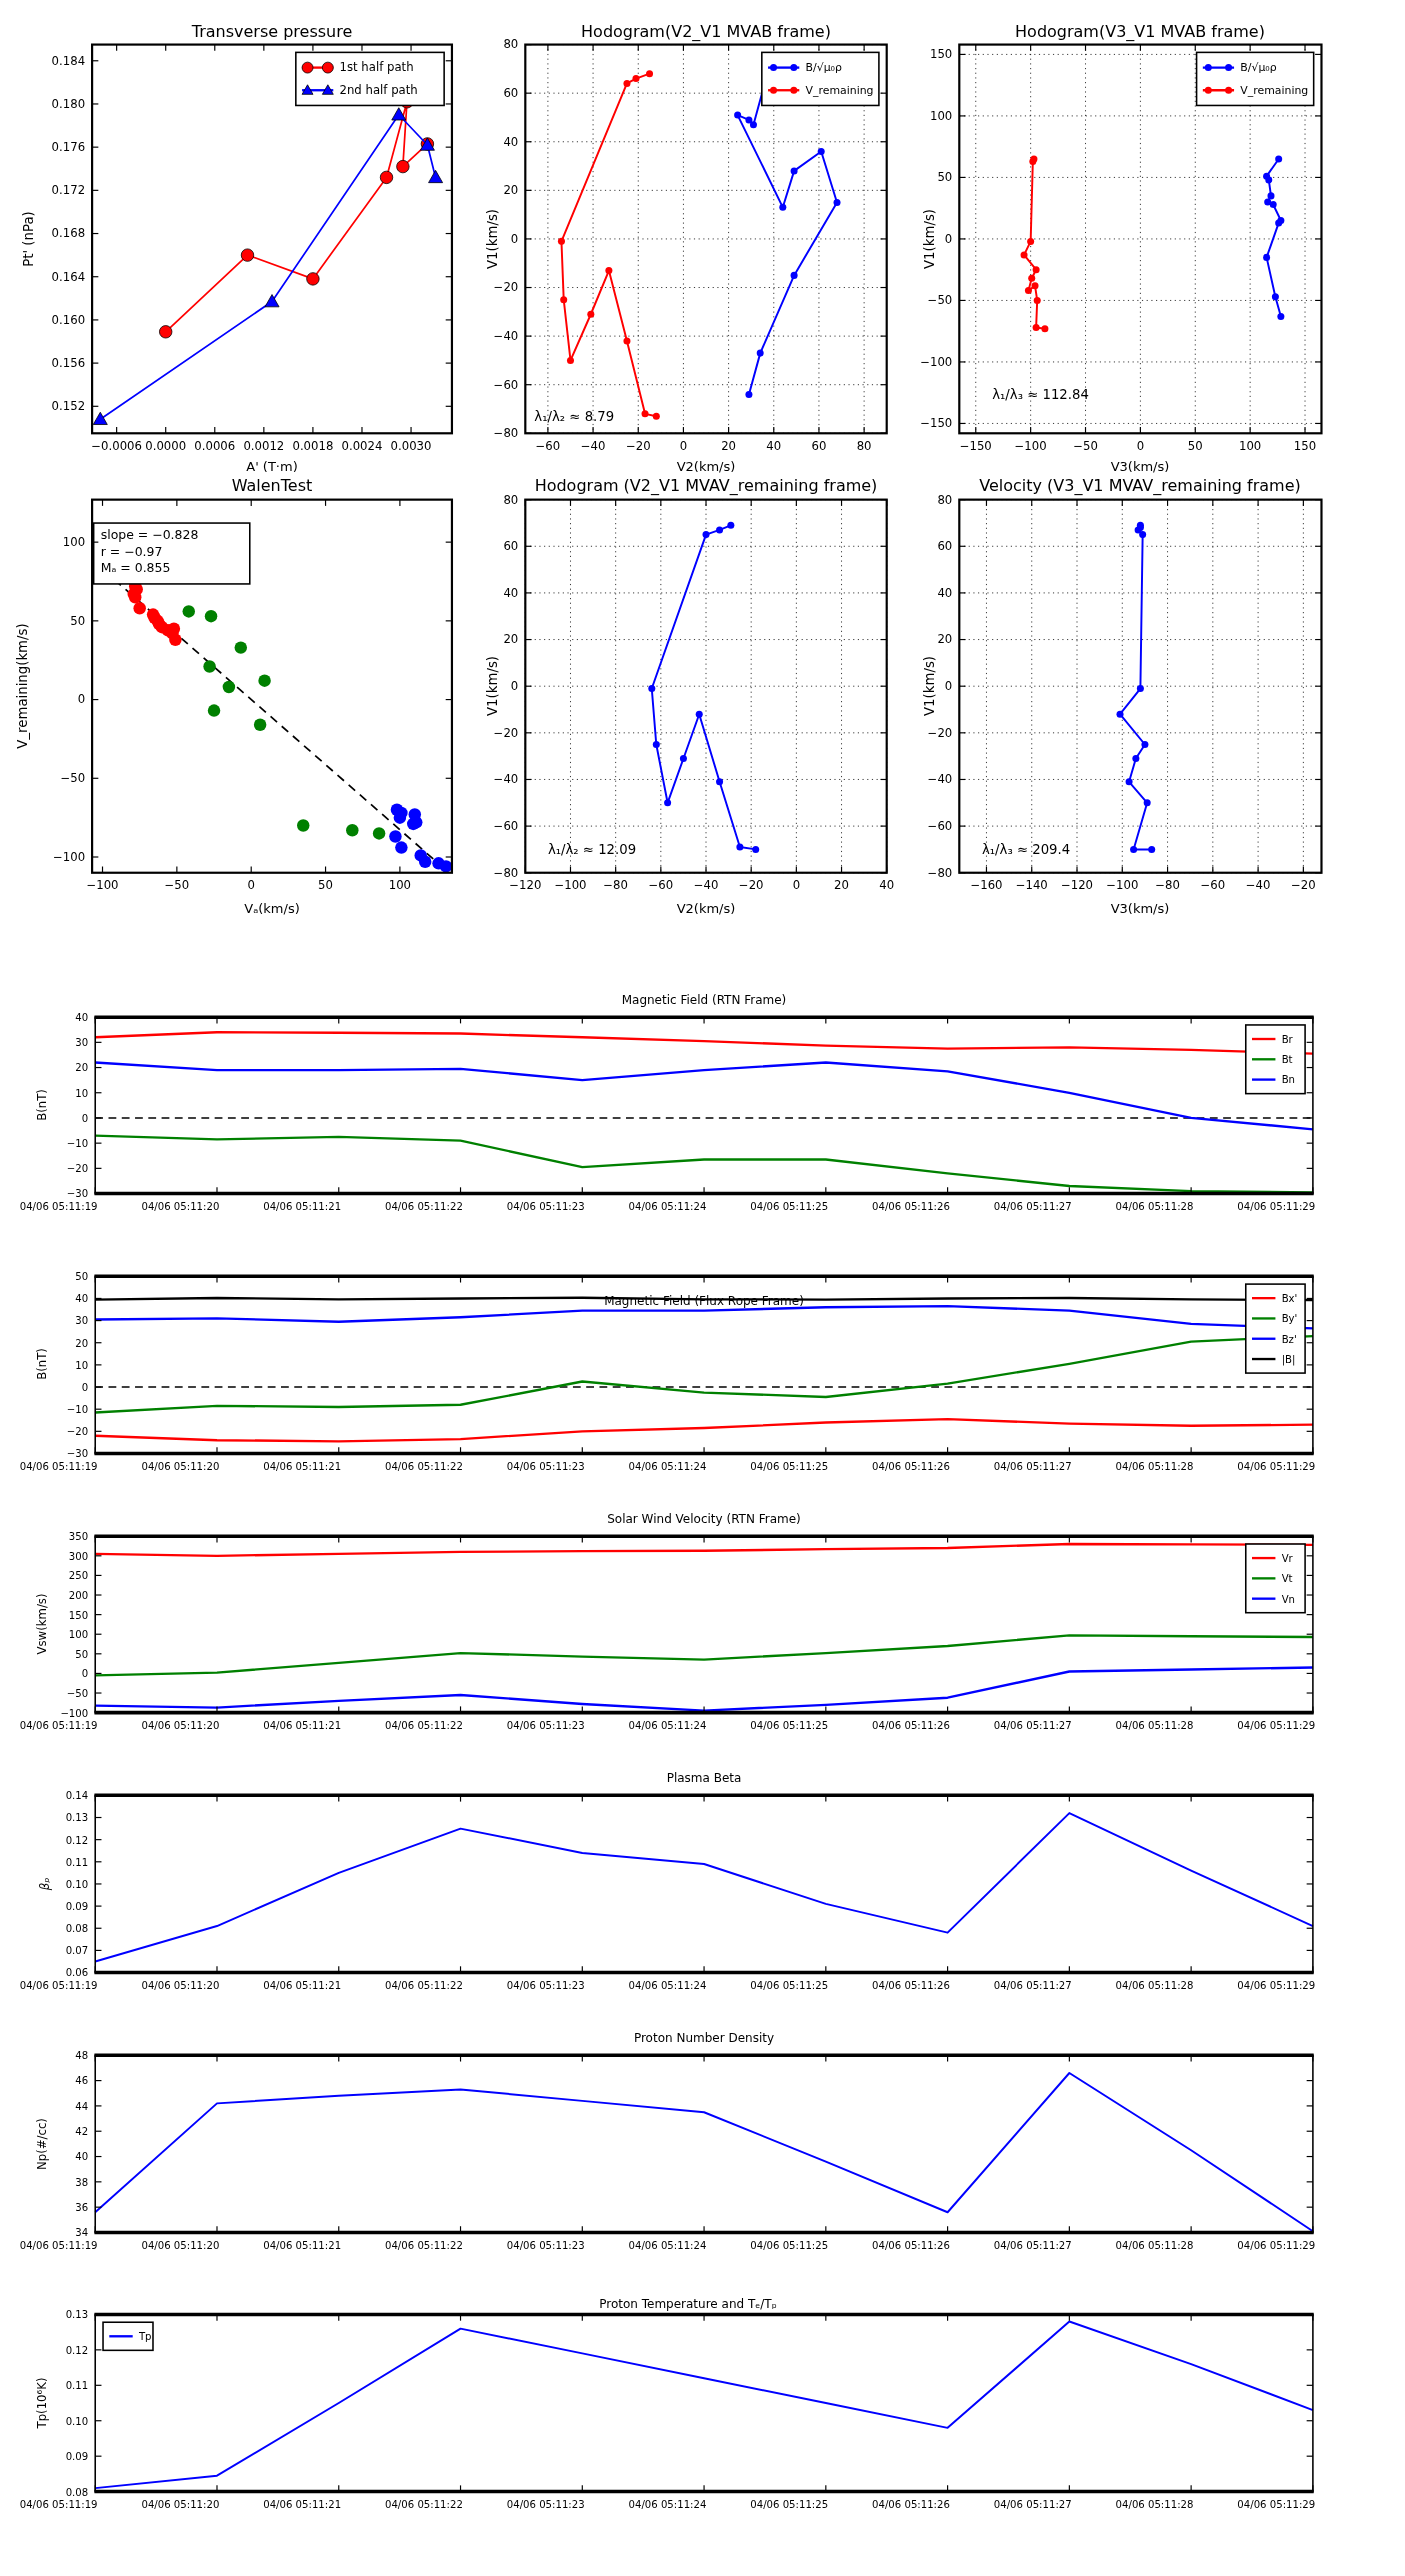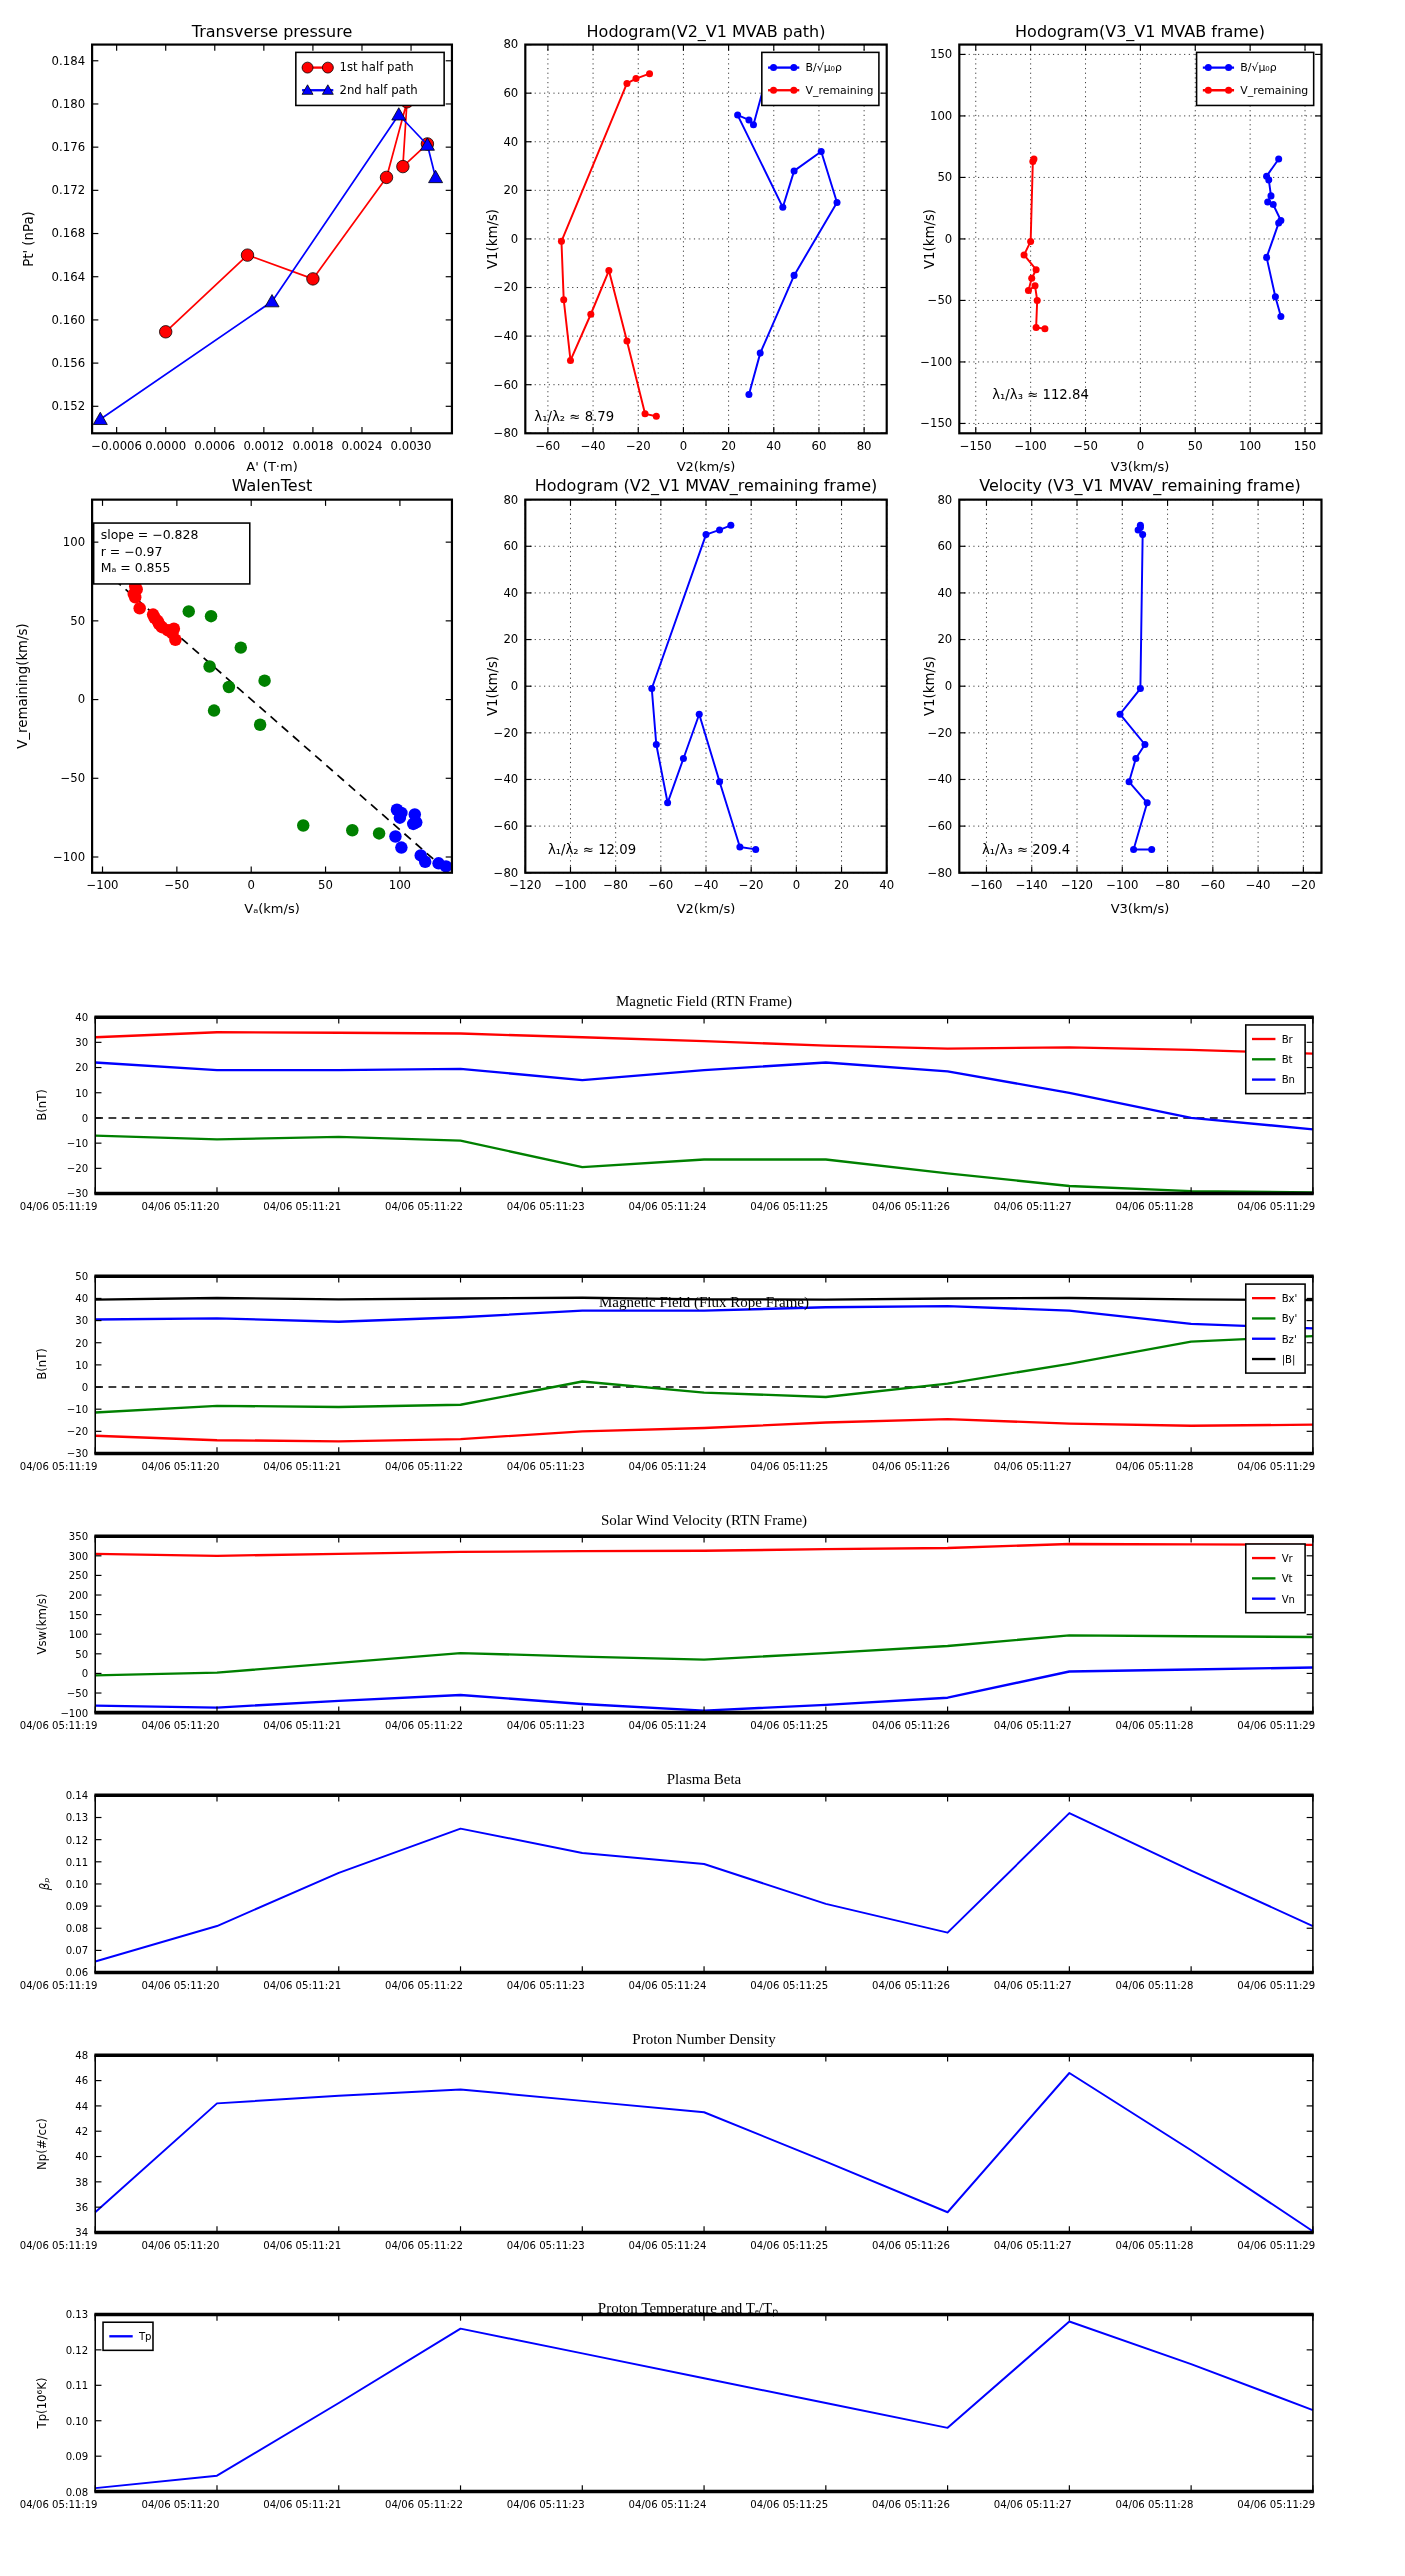--- a/index.html
+++ b/index.html
@@ -1,20 +1,20 @@
 <!DOCTYPE html>
 <html style="font-size:12.5px"><head>
 <meta charset="utf-8">
 <style>
   html,body{margin:0;padding:0;background:#fff;}
   #figure{position:relative;width:1405px;height:2576px;background:#ffffff;overflow:hidden;
           font-family:"DejaVu Sans",sans-serif;color:#000;}
   #plot-svg{position:absolute;left:0;top:0;}
   .ptitle{position:absolute;transform:translateX(-50%);font-size:16px;white-space:nowrap;}
-  .ptitle-sm{position:absolute;transform:translateX(-50%);font-size:15px;white-space:nowrap;font-family:Liberation Serif, serif;}
+  .ptitle-sm{position:absolute;transform:translateX(-50%);font-size:12px;white-space:nowrap;}
   .pxlabel{position:absolute;transform:translateX(-50%);font-size:13px;white-space:nowrap;}
   .pylabel{position:absolute;transform:translate(-50%,-50%) rotate(-90deg);font-size:13.3px;white-space:nowrap;}
   .pylabel-sm{position:absolute;transform:translate(-50%,-50%) rotate(-90deg);font-size:11.7px;white-space:nowrap;}
   .italic{font-style:italic;}
 </style>
 </head>
 <body>
 
 <div id="figure">
   <svg id="plot-svg" width="1405" height="2576" viewBox="0 0 1800 3300">
@@ -965,21 +965,21 @@
         <line x1="122" y1="2965" x2="130" y2="2965" stroke="#000" stroke-width="1.5"></line>
         <line x1="1682" y1="2965" x2="1674" y2="2965" stroke="#000" stroke-width="1.5"></line>
         <text x="113" y="2970" text-anchor="end" font-size="13" fill="#000" font-family="&quot;DejaVu Sans&quot;, sans-serif">0.13</text>
         <rect x="132" y="2975" width="64" height="36" fill="#fff" stroke="#000" stroke-width="2"></rect>
         <line x1="140" y1="2993" x2="170" y2="2993" stroke="#0000ff" stroke-width="3"></line>
         <text x="178" y="2998" text-anchor="start" font-size="13" fill="#000" font-family="&quot;DejaVu Sans&quot;, sans-serif">Tp</text>
       </g>
     </svg>
 
   <div class="ptitle" style="left:272px;top:22px;">Transverse pressure</div>
-  <div class="ptitle" style="left:706px;top:22px;">Hodogram(V2_V1 MVAB path)</div>
+  <div class="ptitle" style="left:706px;top:22px;">Hodogram(V2_V1 MVAB frame)</div>
   <div class="ptitle" style="left:1140px;top:22px;">Hodogram(V3_V1 MVAB frame)</div>
   <div class="ptitle" style="left:272px;top:476px;">WalenTest</div>
   <div class="ptitle" style="left:706px;top:476px;">Hodogram (V2_V1 MVAV_remaining frame)</div>
   <div class="ptitle" style="left:1140px;top:476px;">Velocity (V3_V1 MVAV_remaining frame)</div>
   <div class="ptitle-sm" style="left:704px;top:993px;">Magnetic Field (RTN Frame)</div>
   <div class="ptitle-sm" style="left:704px;top:1262px;margin-top:32px;">Magnetic Field (Flux Rope Frame)</div>
   <div class="ptitle-sm" style="left:704px;top:1512px;">Solar Wind Velocity (RTN Frame)</div>
   <div class="ptitle-sm" style="left:704px;top:1771px;">Plasma Beta</div>
   <div class="ptitle-sm" style="left:704px;top:2031px;">Proton Number Density</div>
   <div class="ptitle-sm" style="left:688px;top:2290px;margin-top:7px;">Proton Temperature and Tₑ/Tₚ</div>

